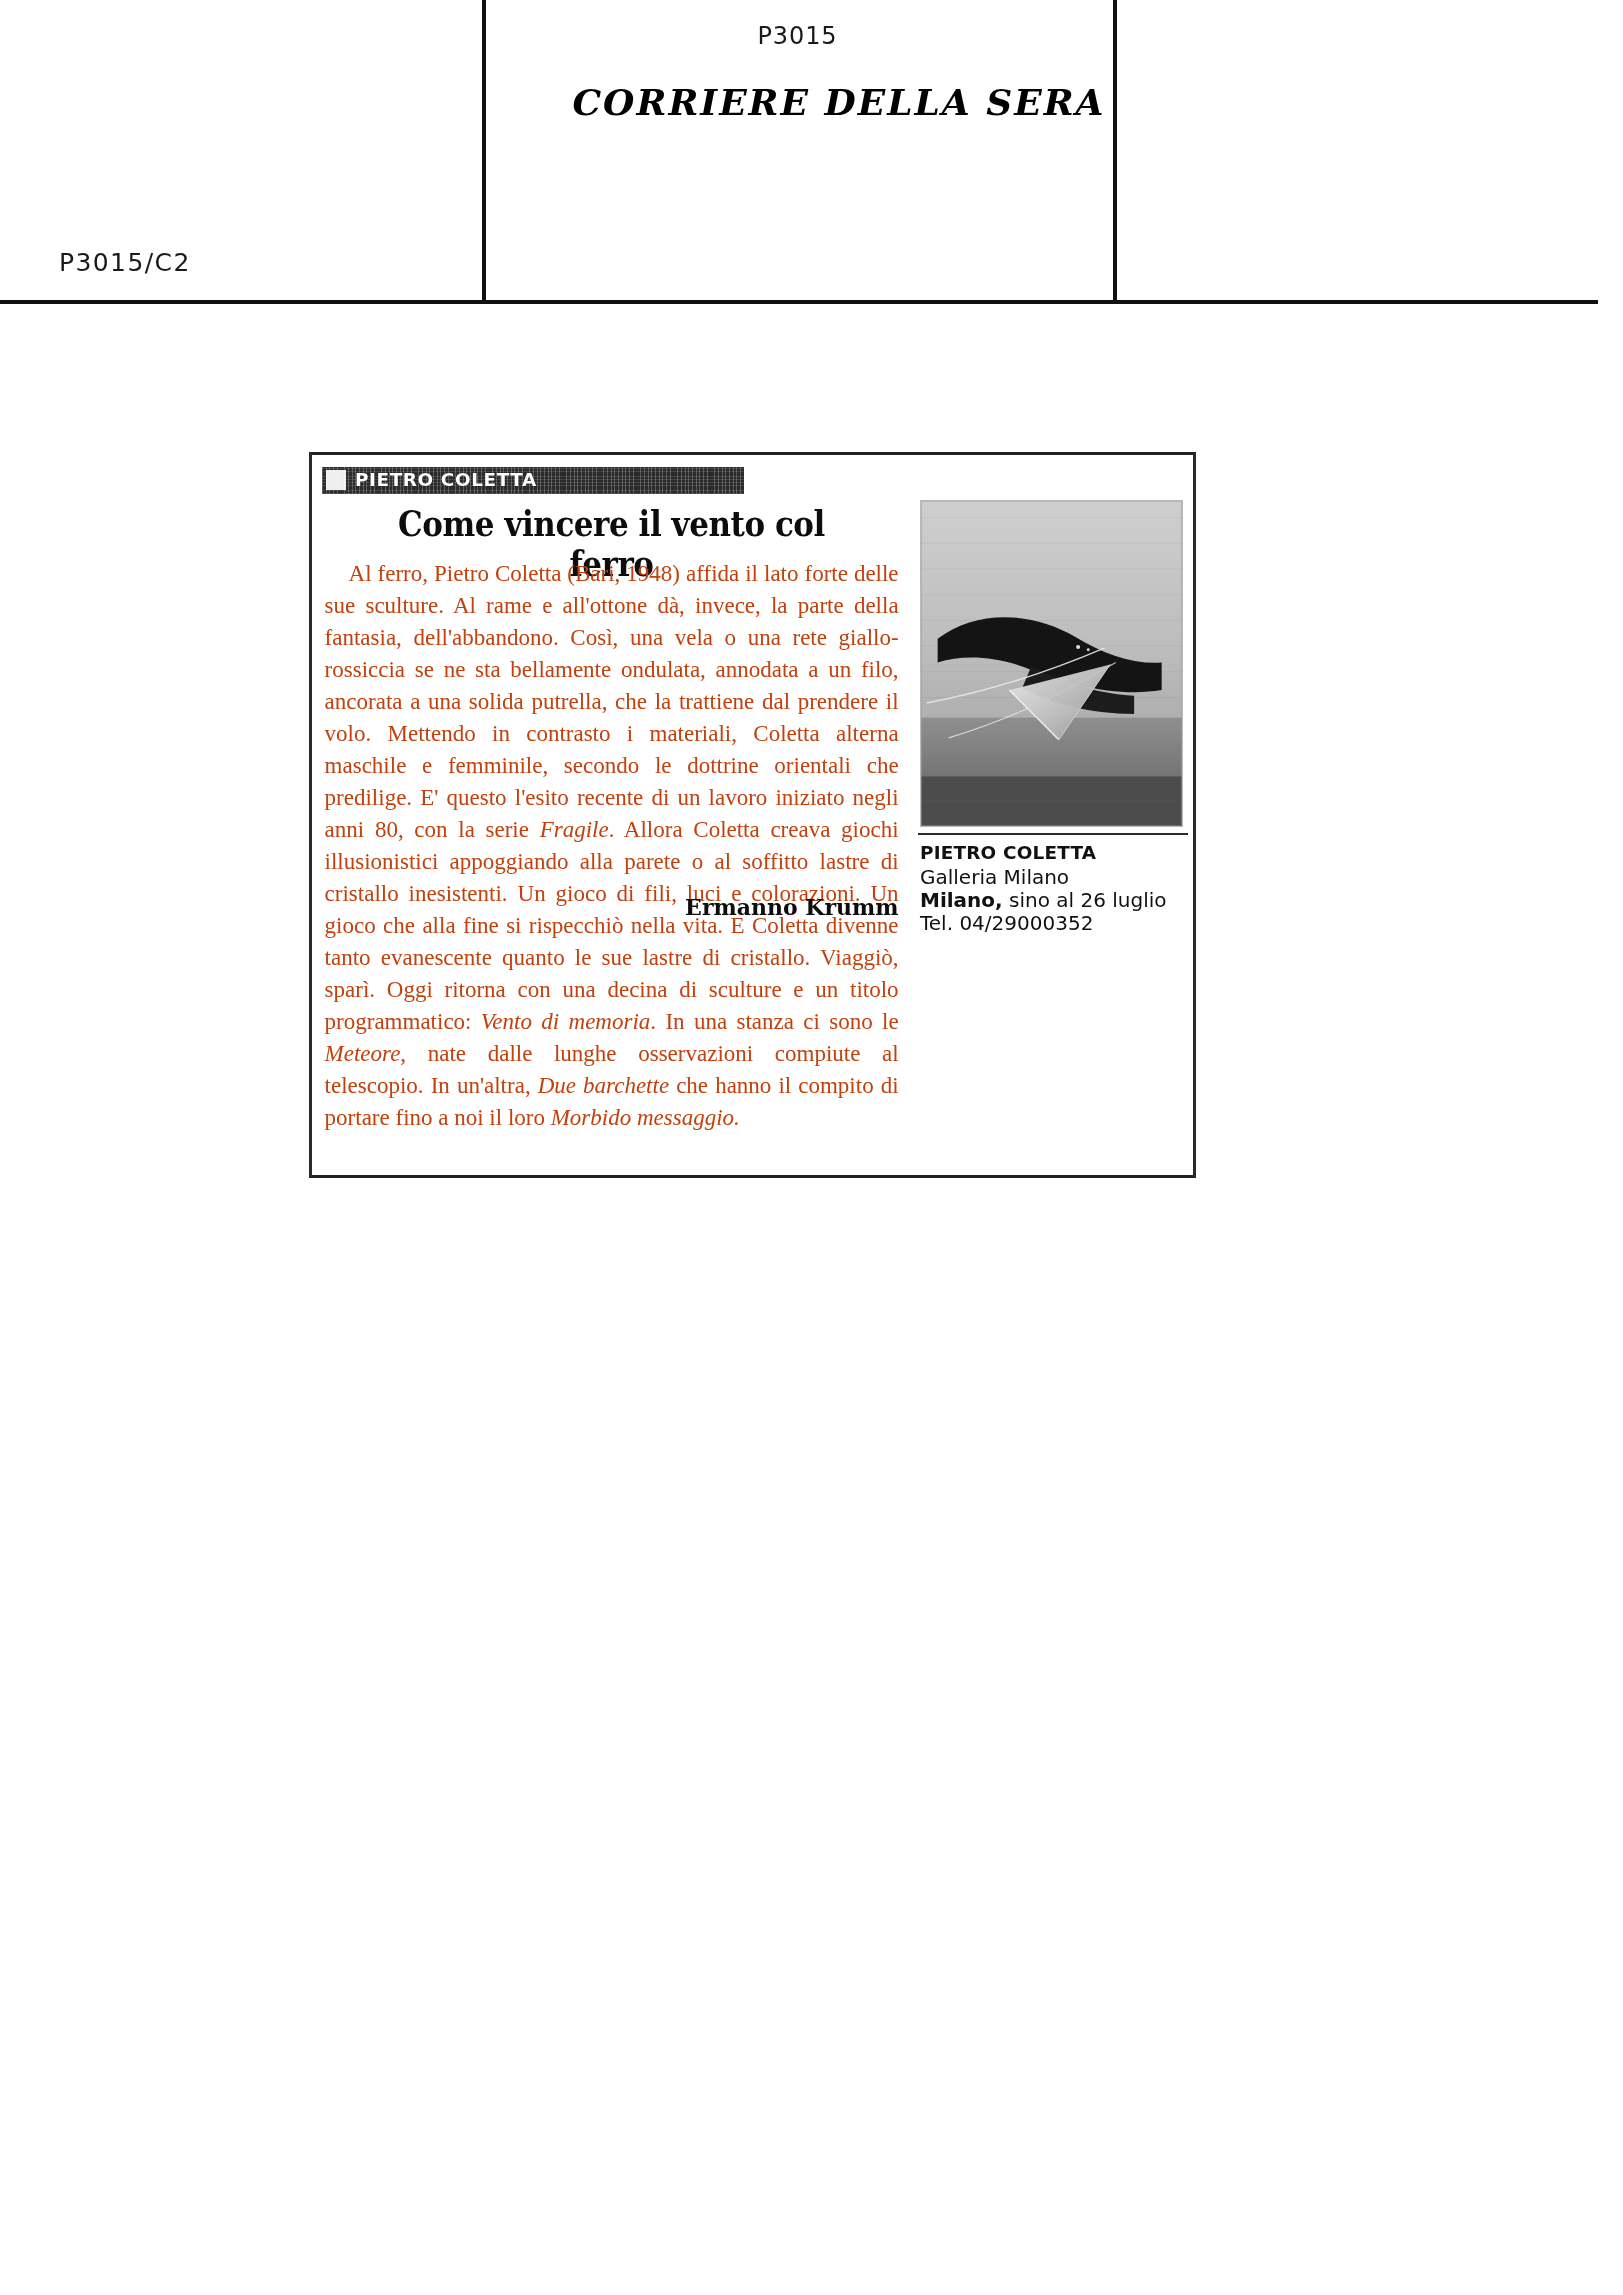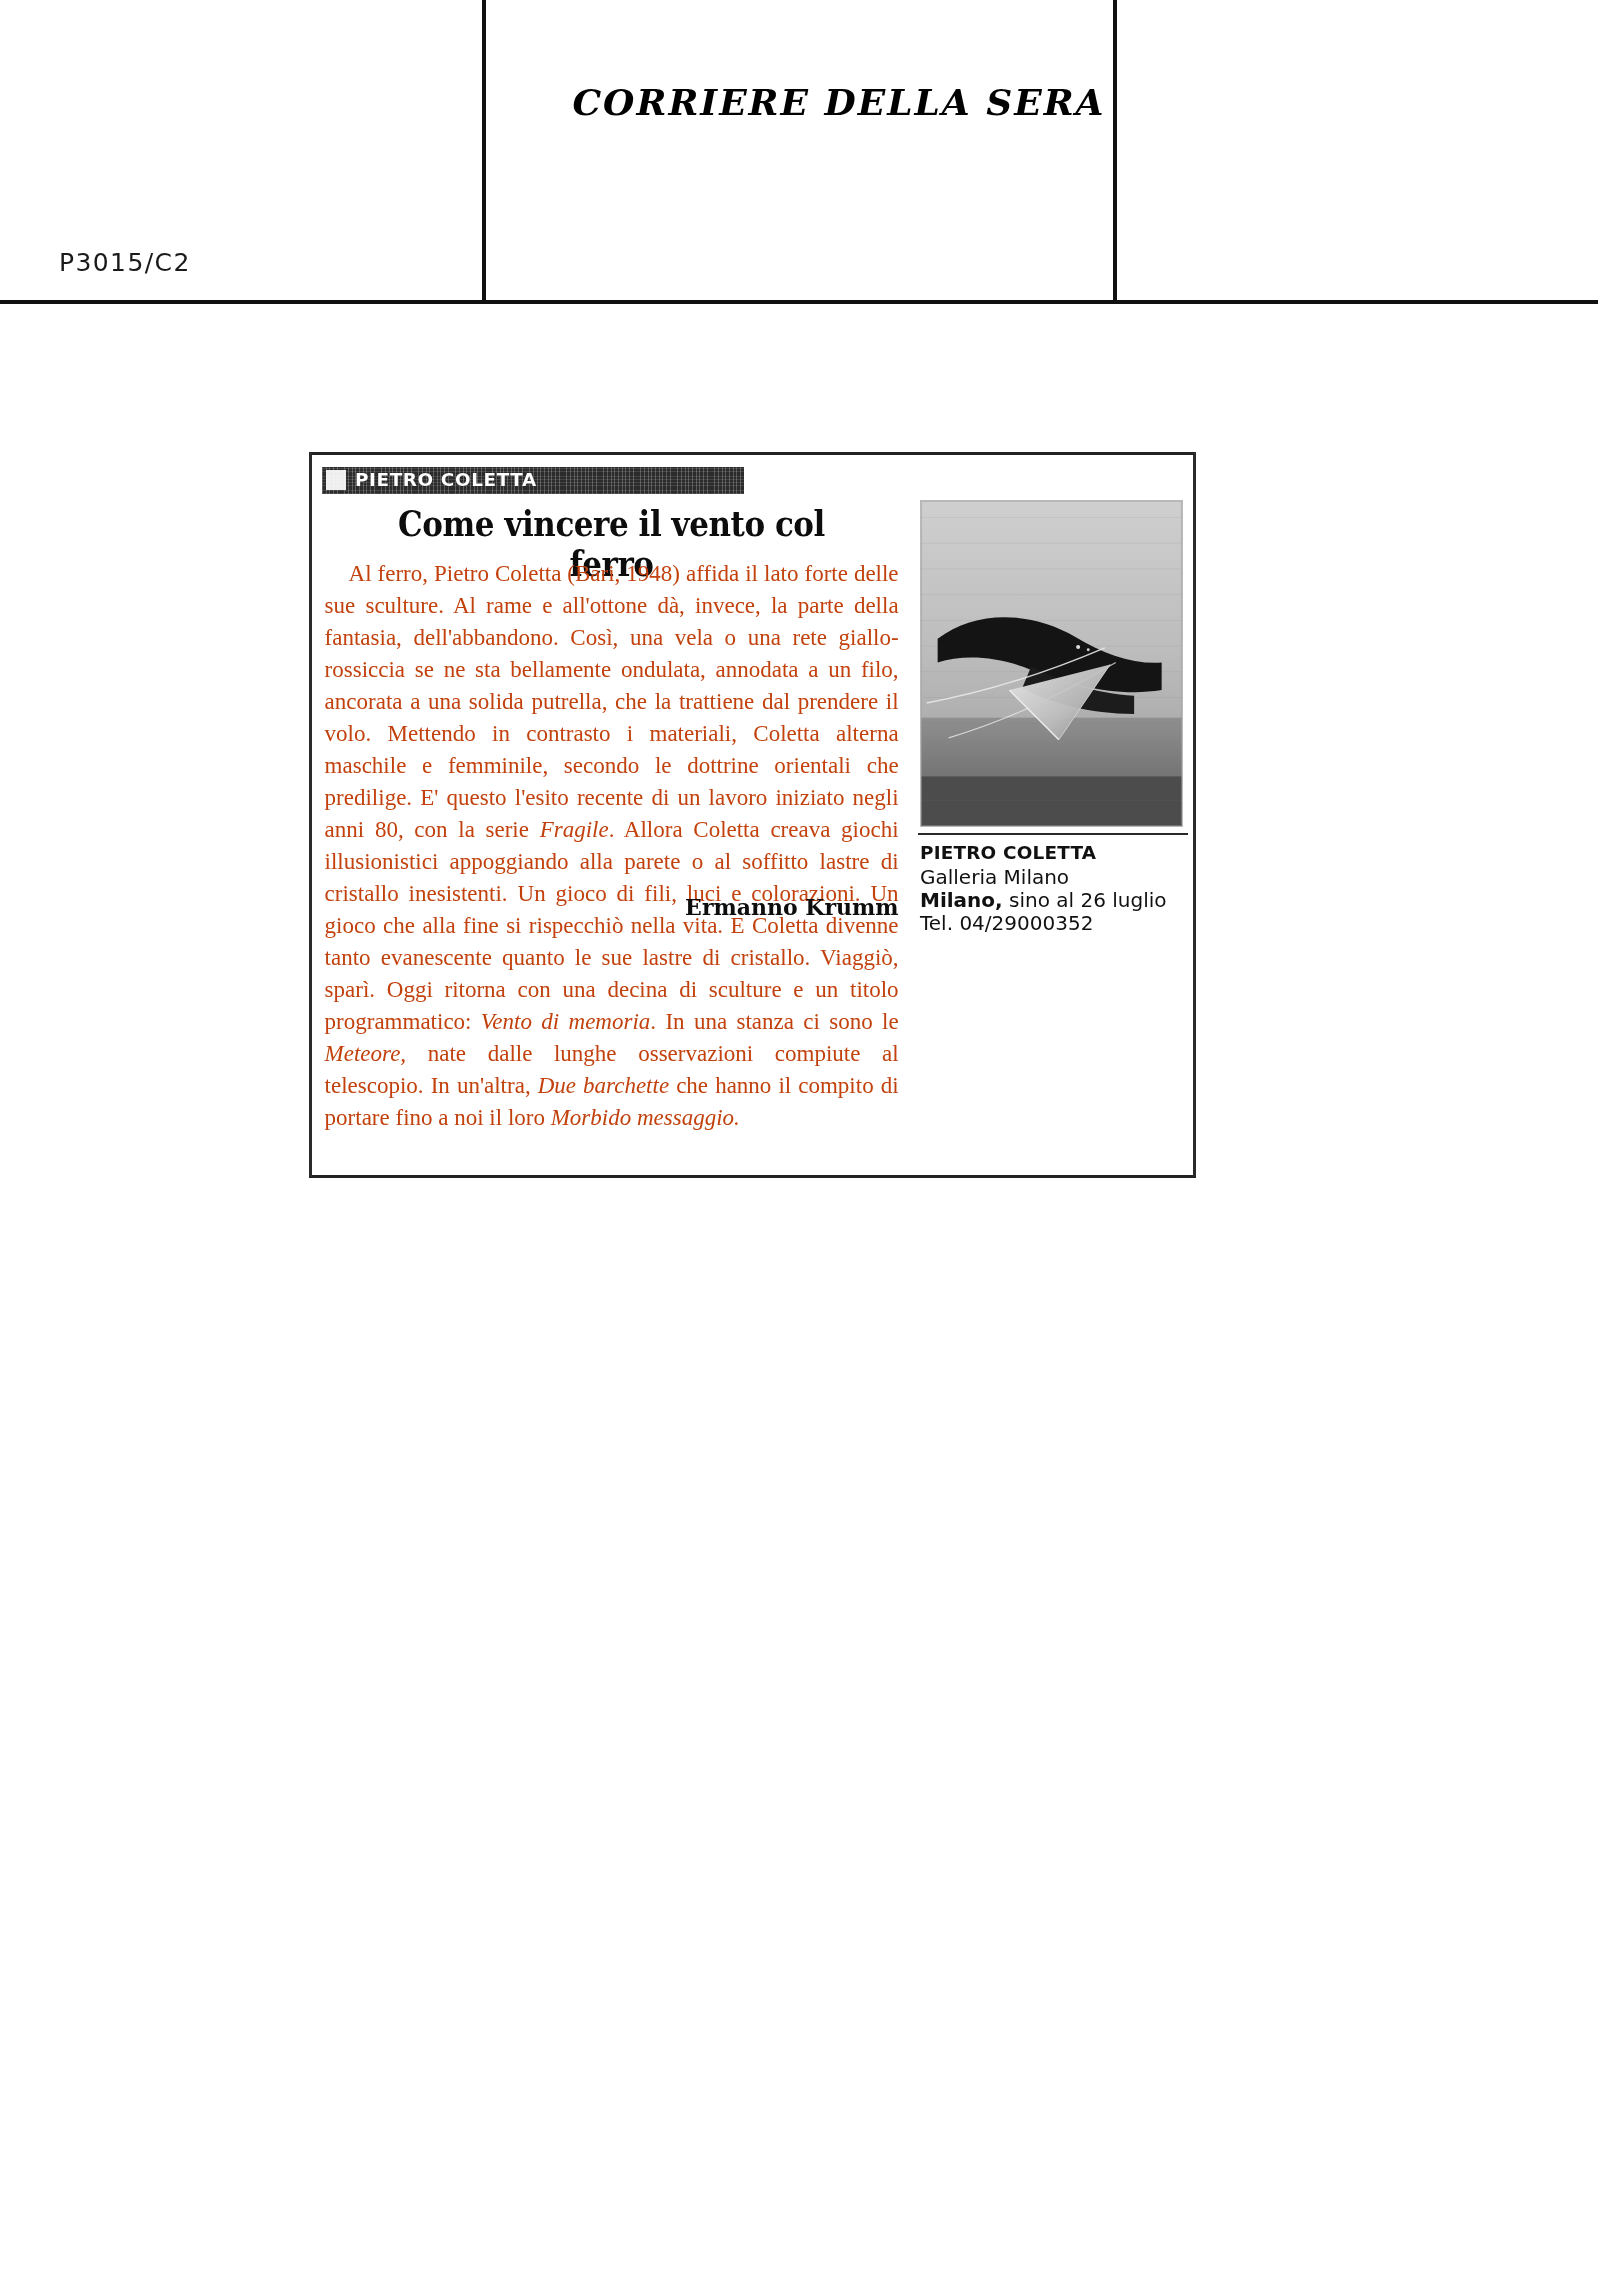--- a/index.html
+++ b/index.html
@@ -270,20 +270,21 @@
 </style>
 </head>
 <body>
 
 <div id="header-band">
   <div id="header-divider-left"></div>
   <div id="header-divider-right"></div>
   <div id="header-rule"></div>
 
   <div id="archive-code">P3015/C2</div>
+  <div id="page-code">P3015</div>
   <div id="masthead">CORRIERE DELLA SERA</div>
 </div>
 
 <div id="clipping">
   <div id="clip-top-rule"></div>
   <div id="clip-bottom-rule"></div>
   <div id="clip-left-rule"></div>
   <div id="clip-right-rule"></div>
 
   <div id="kicker">

